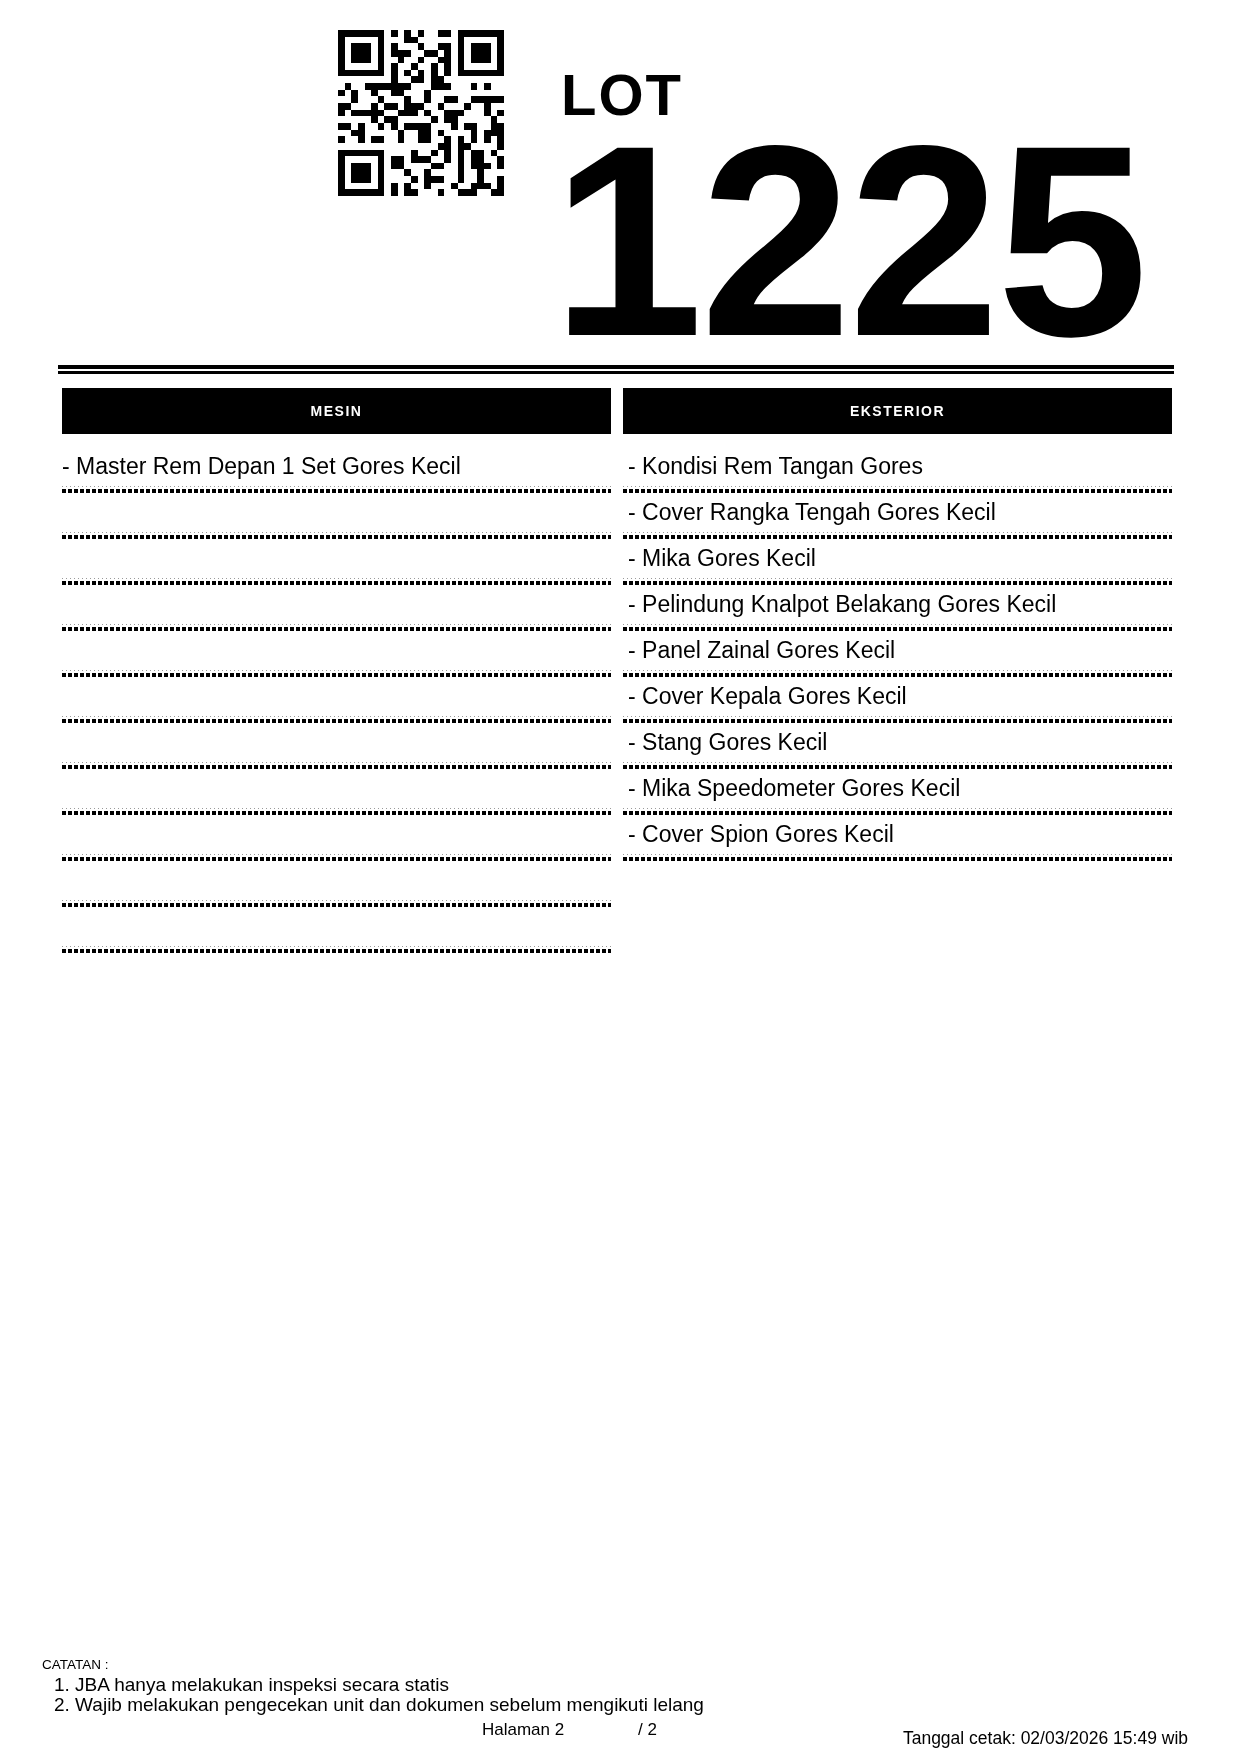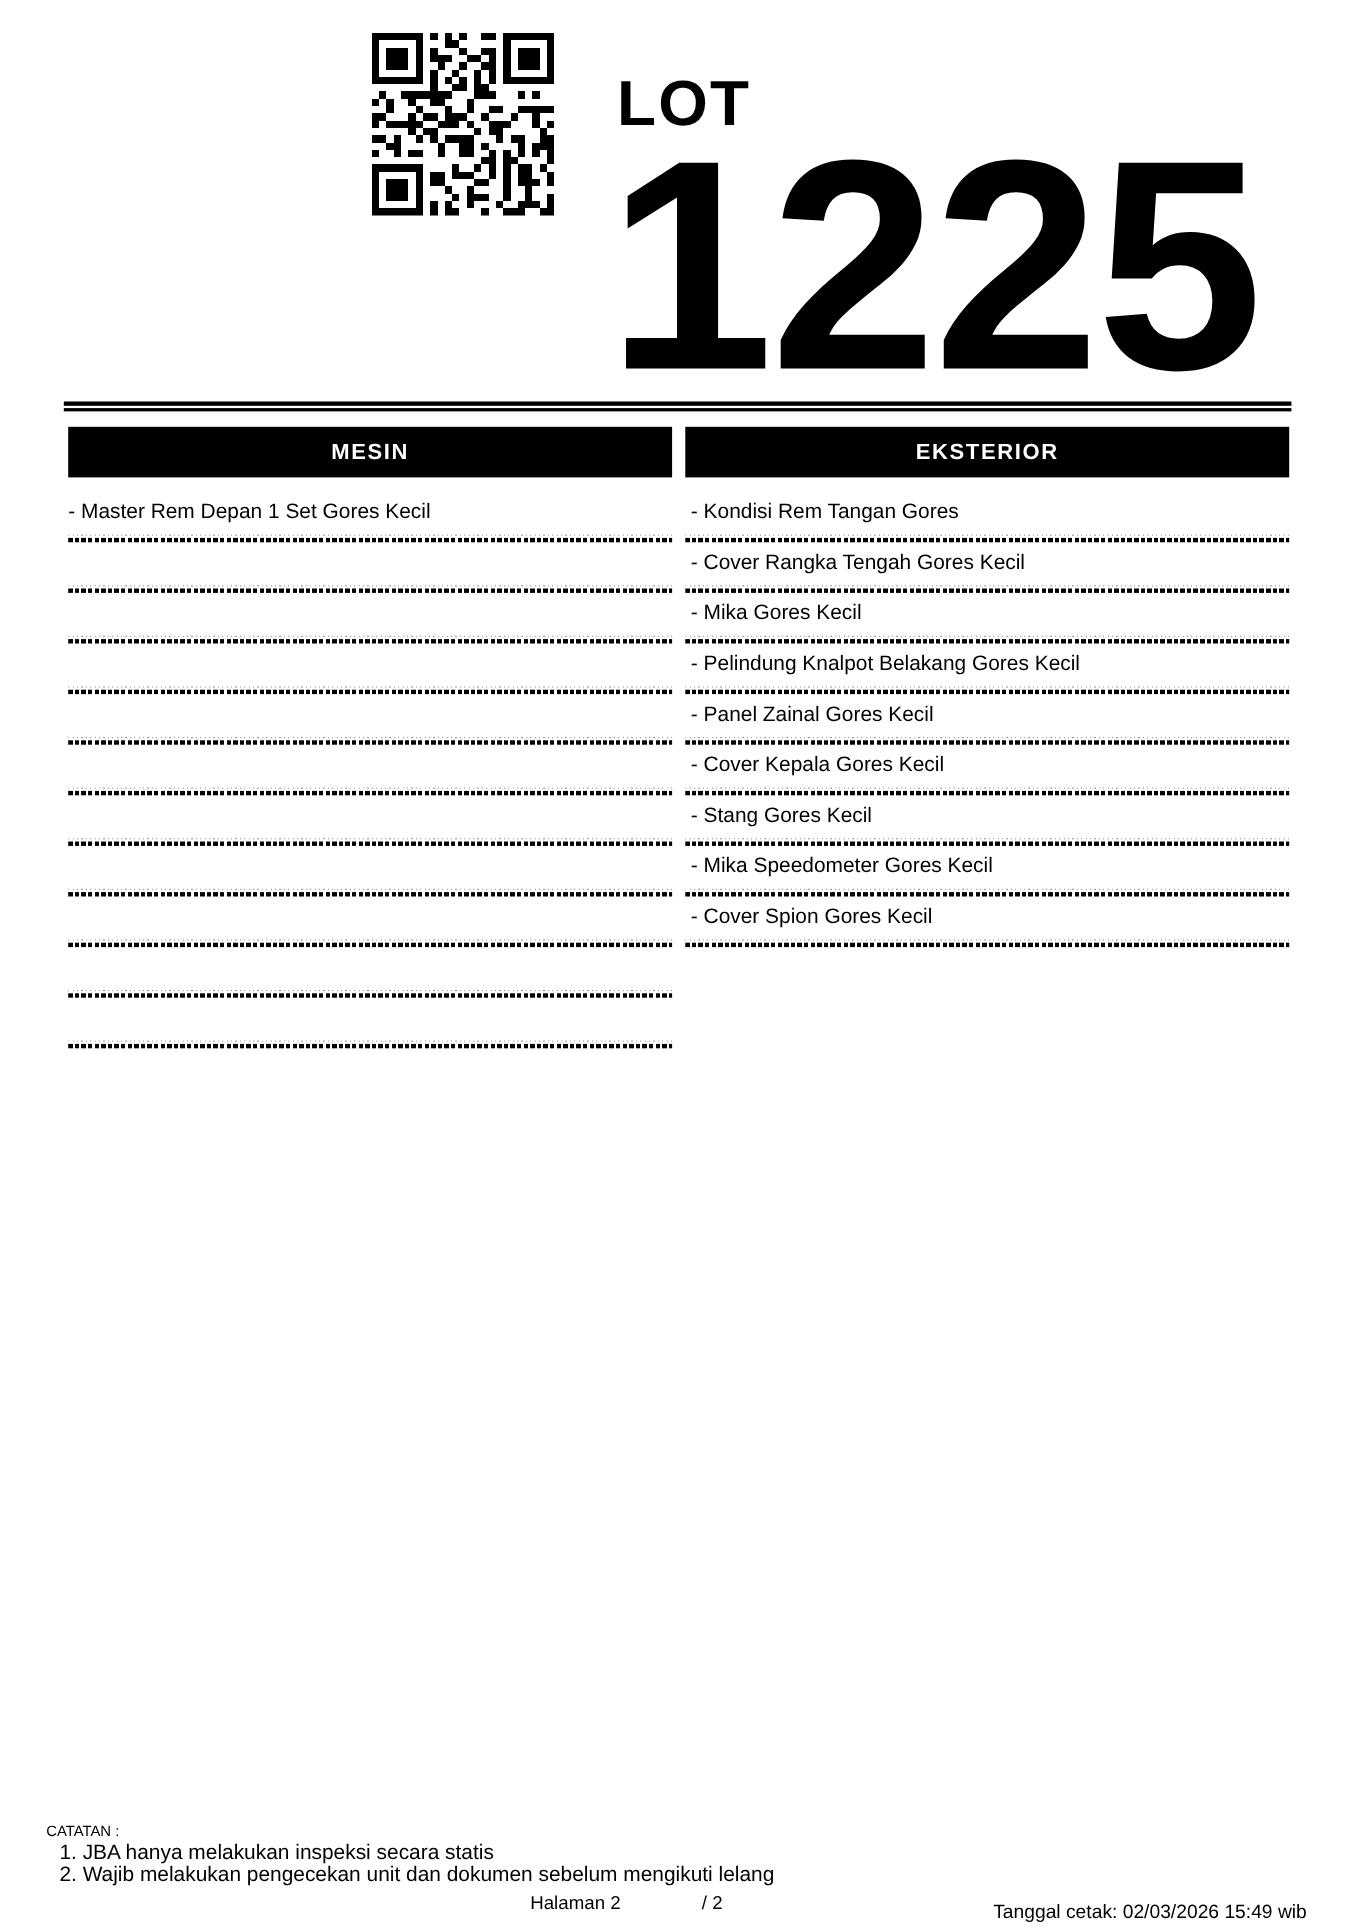--- a/index.html
+++ b/index.html
@@ -25,28 +25,28 @@
   }
   .hr-double{position:absolute;left:58px;top:365px;width:1116px;}
   .hr-double .t{height:4px;background:#000;}
   .hr-double .g{height:2px;background:#fff;}
   .hr-double .b{height:3px;background:#000;}
   
   .cols{position:absolute;left:62px;top:388px;width:1110px;display:flex;gap:12px;}
   .col{width:549px;}
   .col-header{
     height:46px;background:#000;color:#fff;
-    font-size:20px;font-weight:bold;letter-spacing:1.5px;
+    font-size:14px;font-weight:bold;letter-spacing:1.5px;
     text-align:center;line-height:46px;
   }
   .rows{margin-top:13px;}
   .row{position:relative;height:46px;}
   .row-text{
     position:absolute;left:0;top:8px;
-    font-size:19px;line-height:22px;white-space:nowrap;
+    font-size:23px;line-height:22px;white-space:nowrap;
   }
   .col-right .row-text{left:5px;}
   .row::after{
     content:"";position:absolute;left:0;right:0;bottom:0;height:7px;
     background-image:
       repeating-linear-gradient(to right,#9a9a9a 0 1px,transparent 1px 4px),
       repeating-linear-gradient(to right,#000 0 4px,transparent 4px 6px);
     background-size:100% 1px,100% 4px;
     background-position:0 0,0 3px;
     background-repeat:no-repeat;

